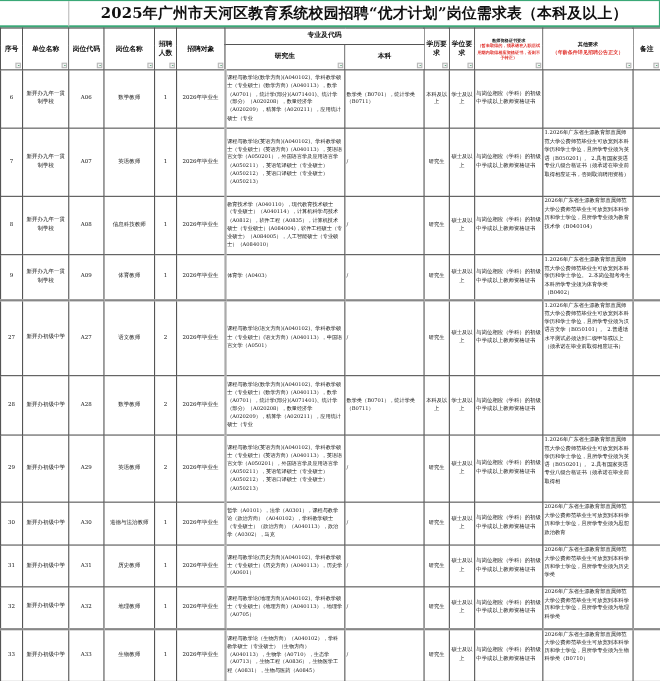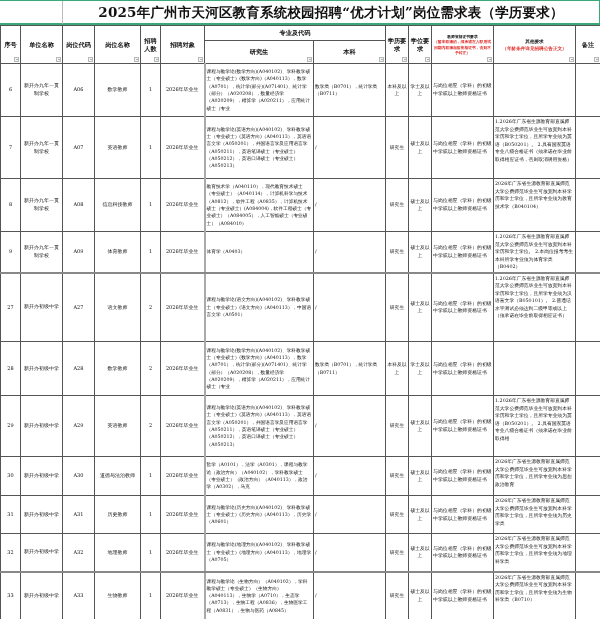--- a/index.html
+++ b/index.html
@@ -23,21 +23,21 @@
   td.small { font-size: 4.8px; }
   tr.thick-bottom td { border-bottom: 2px solid #888; }
   .unit { font-size: 5px; line-height: 7.6px; }
 </style>
 </head>
 <body>
 
 <div class="sheet">
   <div class="title-row">
     <div class="left-cell"></div>
-    <div class="title">2025年广州市天河区教育系统校园招聘“优才计划”岗位需求表（学历要求）</div>
+    <div class="title">2025年广州市天河区教育系统校园招聘“优才计划”岗位需求表（本科及以上）</div>
     <div class="right-edge"></div>
   </div>
 
   <table>
     <colgroup>
       <col style="width:20px">
         <col style="width:42px">
         <col style="width:32px">
         <col style="width:46px">
         <col style="width:20px">

